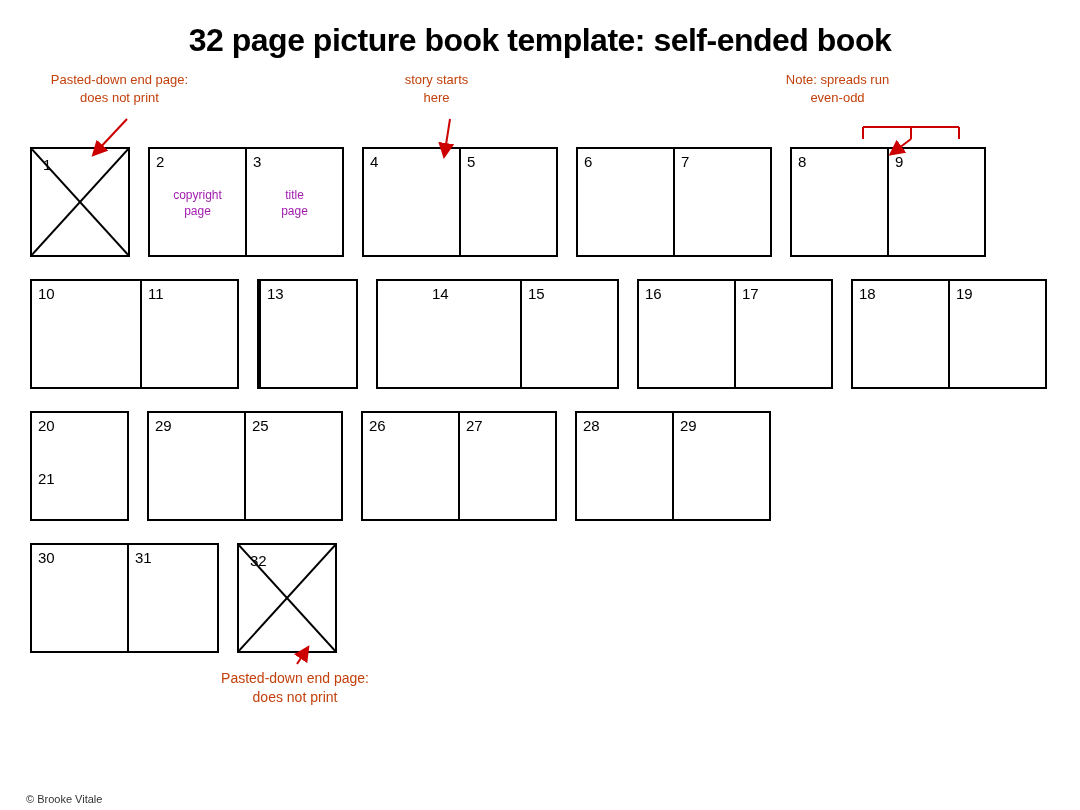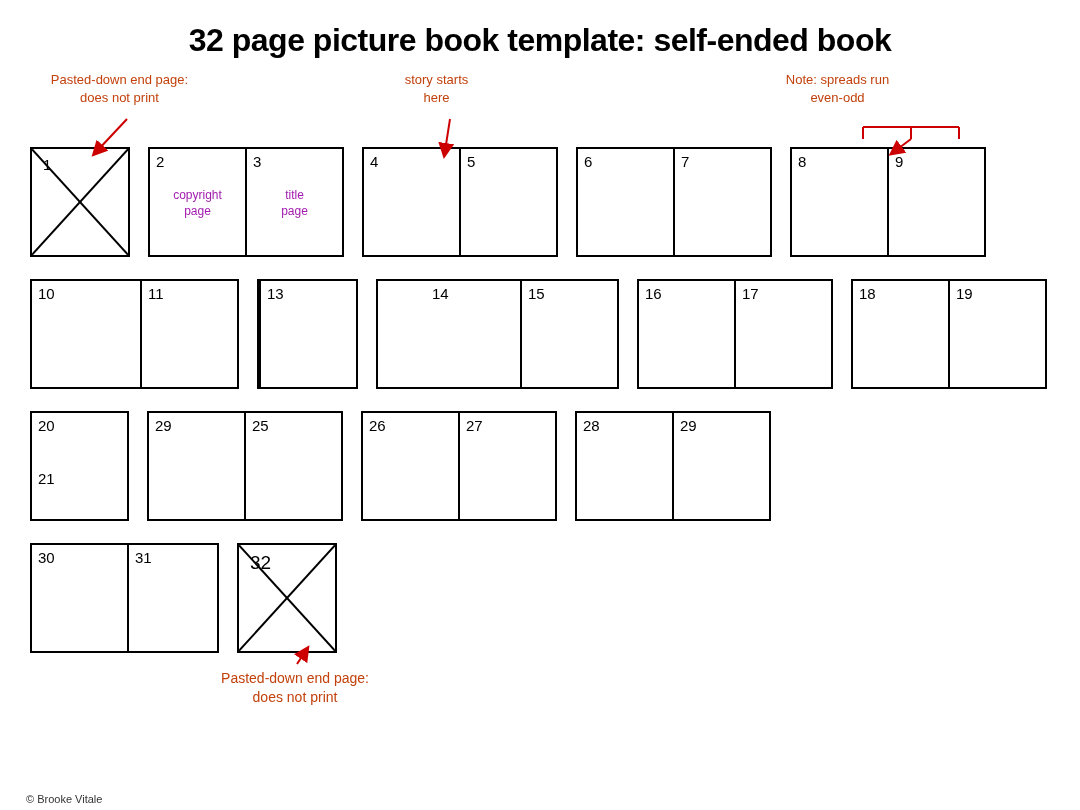--- a/index.html
+++ b/index.html
@@ -258,21 +258,21 @@
       <div class="page" style="width:88px;height:110px;">
           <span class="page-num">31</span>
         </div>
     </div>
 
     <div class="spread cross-page" style="width:100px; height:110px; border:2.5px solid #000;">
       <svg viewBox="0 0 100 110" xmlns="http://www.w3.org/2000/svg" style="position:absolute;top:0;left:0;width:100%;height:100%;">
         <line x1="0" y1="0" x2="100" y2="110" stroke="#000" stroke-width="2"></line>
         <line x1="100" y1="0" x2="0" y2="110" stroke="#000" stroke-width="2"></line>
       </svg>
-      <span class="page-num" style="position:absolute;top:3px;left:5px;font-size:19px;">32</span>
+      <span class="page-num" style="position:absolute;top:3px;left:5px;font-size:15px;">32</span>
     </div>
   </div>
 
   <div class="annotation" style="left:195px; top:600px; width:200px; text-align:center; font-size:14px;">
     Pasted-down end page:<br>does not print
   </div>
 
   <svg style="position:absolute;top:0;left:0;width:100%;height:100%;pointer-events:none;" viewBox="0 0 1050 740" xmlns="http://www.w3.org/2000/svg">
 
     <defs>

